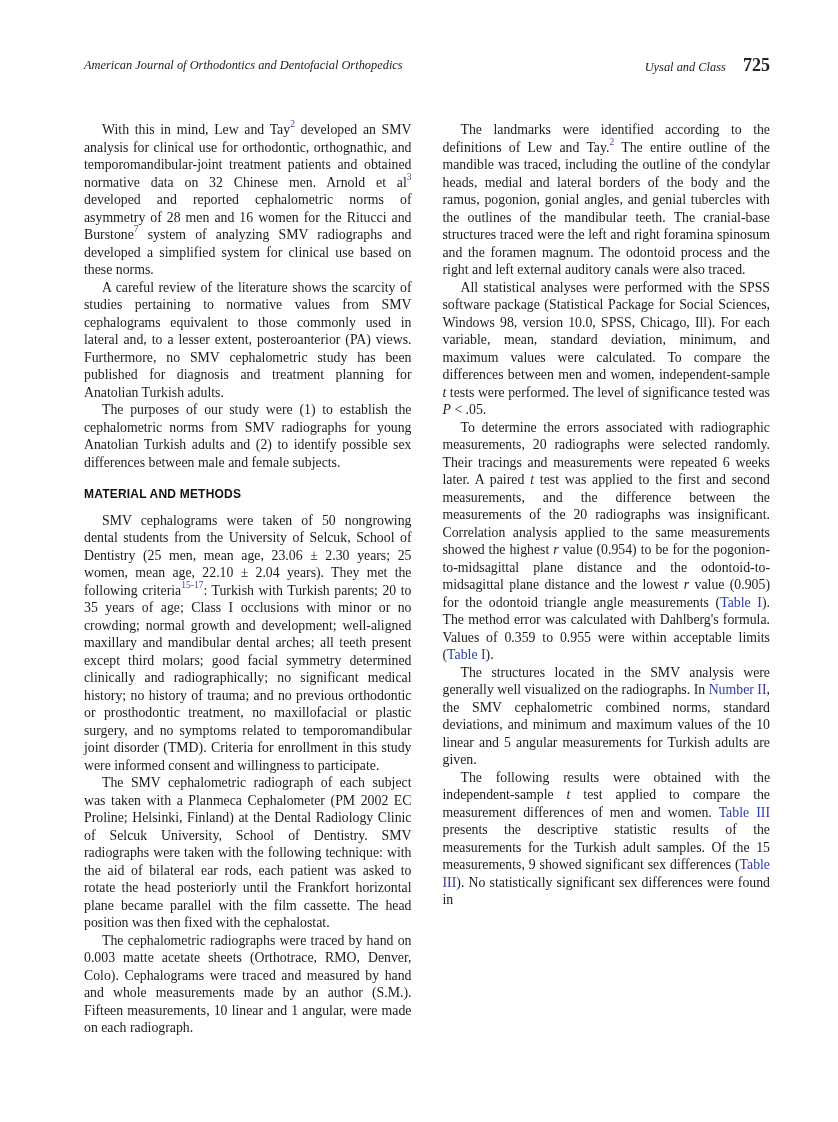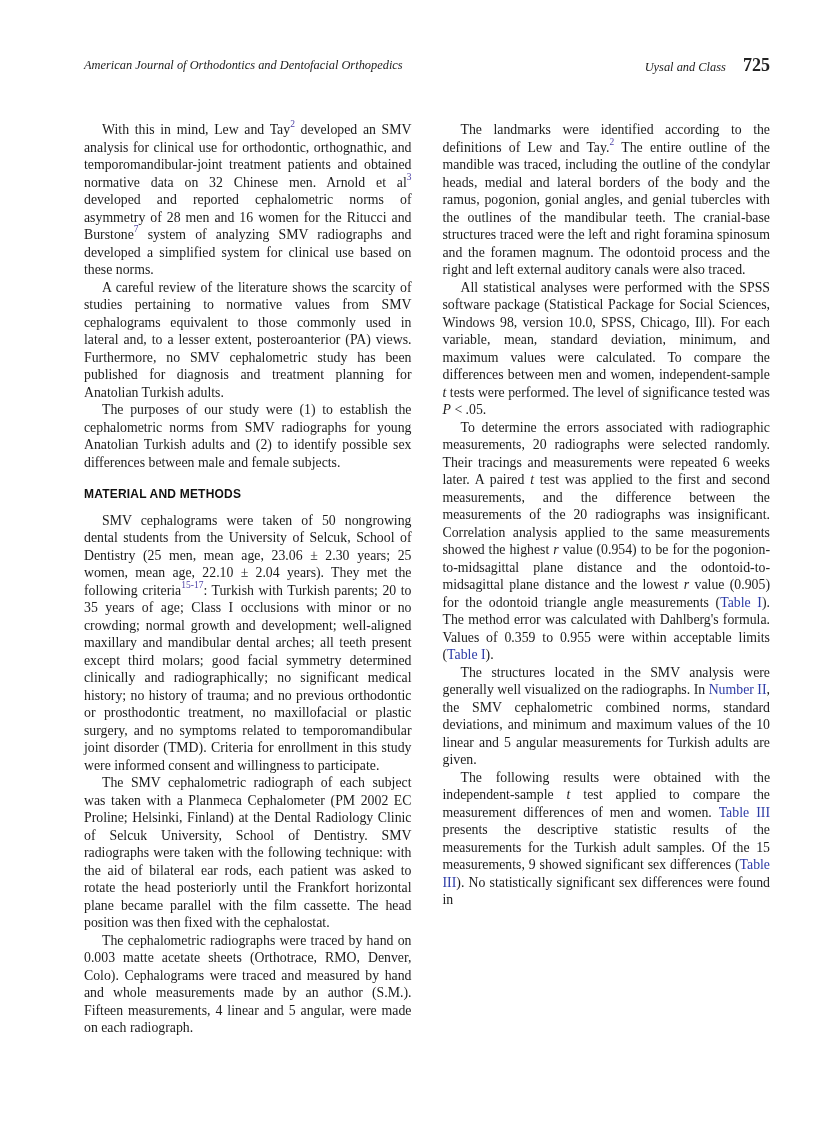--- a/index.html
+++ b/index.html
@@ -95,21 +95,21 @@
   </div>
 
   <div class="columns">
     <div class="col">
         <p class="para">With this in mind, Lew and Tay<sup class="cite">2</sup> developed an SMV analysis for clinical use for orthodontic, orthognathic, and temporomandibular-joint treatment patients and obtained normative data on 32 Chinese men. Arnold et al<sup class="cite">3</sup> developed and reported cephalometric norms of asymmetry of 28 men and 16 women for the Ritucci and Burstone<sup class="cite">7</sup> system of analyzing SMV radiographs and developed a simplified system for clinical use based on these norms.</p>
         <p class="para">A careful review of the literature shows the scarcity of studies pertaining to normative values from SMV cephalograms equivalent to those commonly used in lateral and, to a lesser extent, posteroanterior (PA) views. Furthermore, no SMV cephalometric study has been published for diagnosis and treatment planning for Anatolian Turkish adults.</p>
         <p class="para">The purposes of our study were (1) to establish the cephalometric norms from SMV radiographs for young Anatolian Turkish adults and (2) to identify possible sex differences between male and female subjects.</p>
         <h2 class="sec-heading">MATERIAL AND METHODS</h2>
         <p class="para">SMV cephalograms were taken of 50 nongrowing dental students from the University of Selcuk, School of Dentistry (25 men, mean age, 23.06 ± 2.30 years; 25 women, mean age, 22.10 ± 2.04 years). They met the following criteria<sup class="cite">15-17</sup>: Turkish with Turkish parents; 20 to 35 years of age; Class I occlusions with minor or no crowding; normal growth and development; well-aligned maxillary and mandibular dental arches; all teeth present except third molars; good facial symmetry determined clinically and radiographically; no significant medical history; no history of trauma; and no previous orthodontic or prosthodontic treatment, no maxillofacial or plastic surgery, and no symptoms related to temporomandibular joint disorder (TMD). Criteria for enrollment in this study were informed consent and willingness to participate.</p>
         <p class="para">The SMV cephalometric radiograph of each subject was taken with a Planmeca Cephalometer (PM 2002 EC Proline; Helsinki, Finland) at the Dental Radiology Clinic of Selcuk University, School of Dentistry. SMV radiographs were taken with the following technique: with the aid of bilateral ear rods, each patient was asked to rotate the head posteriorly until the Frankfort horizontal plane became parallel with the film cassette. The head position was then fixed with the cephalostat.</p>
-        <p class="para">The cephalometric radiographs were traced by hand on 0.003 matte acetate sheets (Orthotrace, RMO, Denver, Colo). Cephalograms were traced and measured by hand and whole measurements made by an author (S.M.). Fifteen measurements, 4 linear and 5 angular, were made on each radiograph.</p>
+        <p class="para">The cephalometric radiographs were traced by hand on 0.003 matte acetate sheets (Orthotrace, RMO, Denver, Colo). Cephalograms were traced and measured by hand and whole measurements made by an author (S.M.). Fifteen measurements, 10 linear and 1 angular, were made on each radiograph.</p>
       </div>
     <div class="col">
         <p class="para">The landmarks were identified according to the definitions of Lew and Tay.<sup class="cite">2</sup> The entire outline of the mandible was traced, including the outline of the condylar heads, medial and lateral borders of the body and the ramus, pogonion, gonial angles, and genial tubercles with the outlines of the mandibular teeth. The cranial-base structures traced were the left and right foramina spinosum and the foramen magnum. The odontoid process and the right and left external auditory canals were also traced.</p>
         <p class="para">All statistical analyses were performed with the SPSS software package (Statistical Package for Social Sciences, Windows 98, version 10.0, SPSS, Chicago, Ill). For each variable, mean, standard deviation, minimum, and maximum values were calculated. To compare the differences between men and women, independent-sample <i class="var">t</i> tests were performed. The level of significance tested was <i class="var">P</i> &lt; .05.</p>
         <p class="para">To determine the errors associated with radiographic measurements, 20 radiographs were selected randomly. Their tracings and measurements were repeated 6 weeks later. A paired <i class="var">t</i> test was applied to the first and second measurements, and the difference between the measurements of the 20 radiographs was insignificant. Correlation analysis applied to the same measurements showed the highest <i class="var">r</i> value (0.954) to be for the pogonion-to-midsagittal plane distance and the odontoid-to-midsagittal plane distance and the lowest <i class="var">r</i> value (0.905) for the odontoid triangle angle measurements (<a class="xref">Table I</a>). The method error was calculated with Dahlberg's formula. Values of 0.359 to 0.955 were within acceptable limits (<a class="xref">Table I</a>).</p>
         <p class="para">The structures located in the SMV analysis were generally well visualized on the radiographs. In <a class="xref">Number II</a>, the SMV cephalometric combined norms, standard deviations, and minimum and maximum values of the 10 linear and 5 angular measurements for Turkish adults are given.</p>
         <p class="para">The following results were obtained with the independent-sample <i class="var">t</i> test applied to compare the measurement differences of men and women. <a class="xref">Table III</a> presents the descriptive statistic results of the measurements for the Turkish adult samples. Of the 15 measurements, 9 showed significant sex differences (<a class="xref">Table III</a>). No statistically significant sex differences were found in</p>
       </div>
   </div>
 

